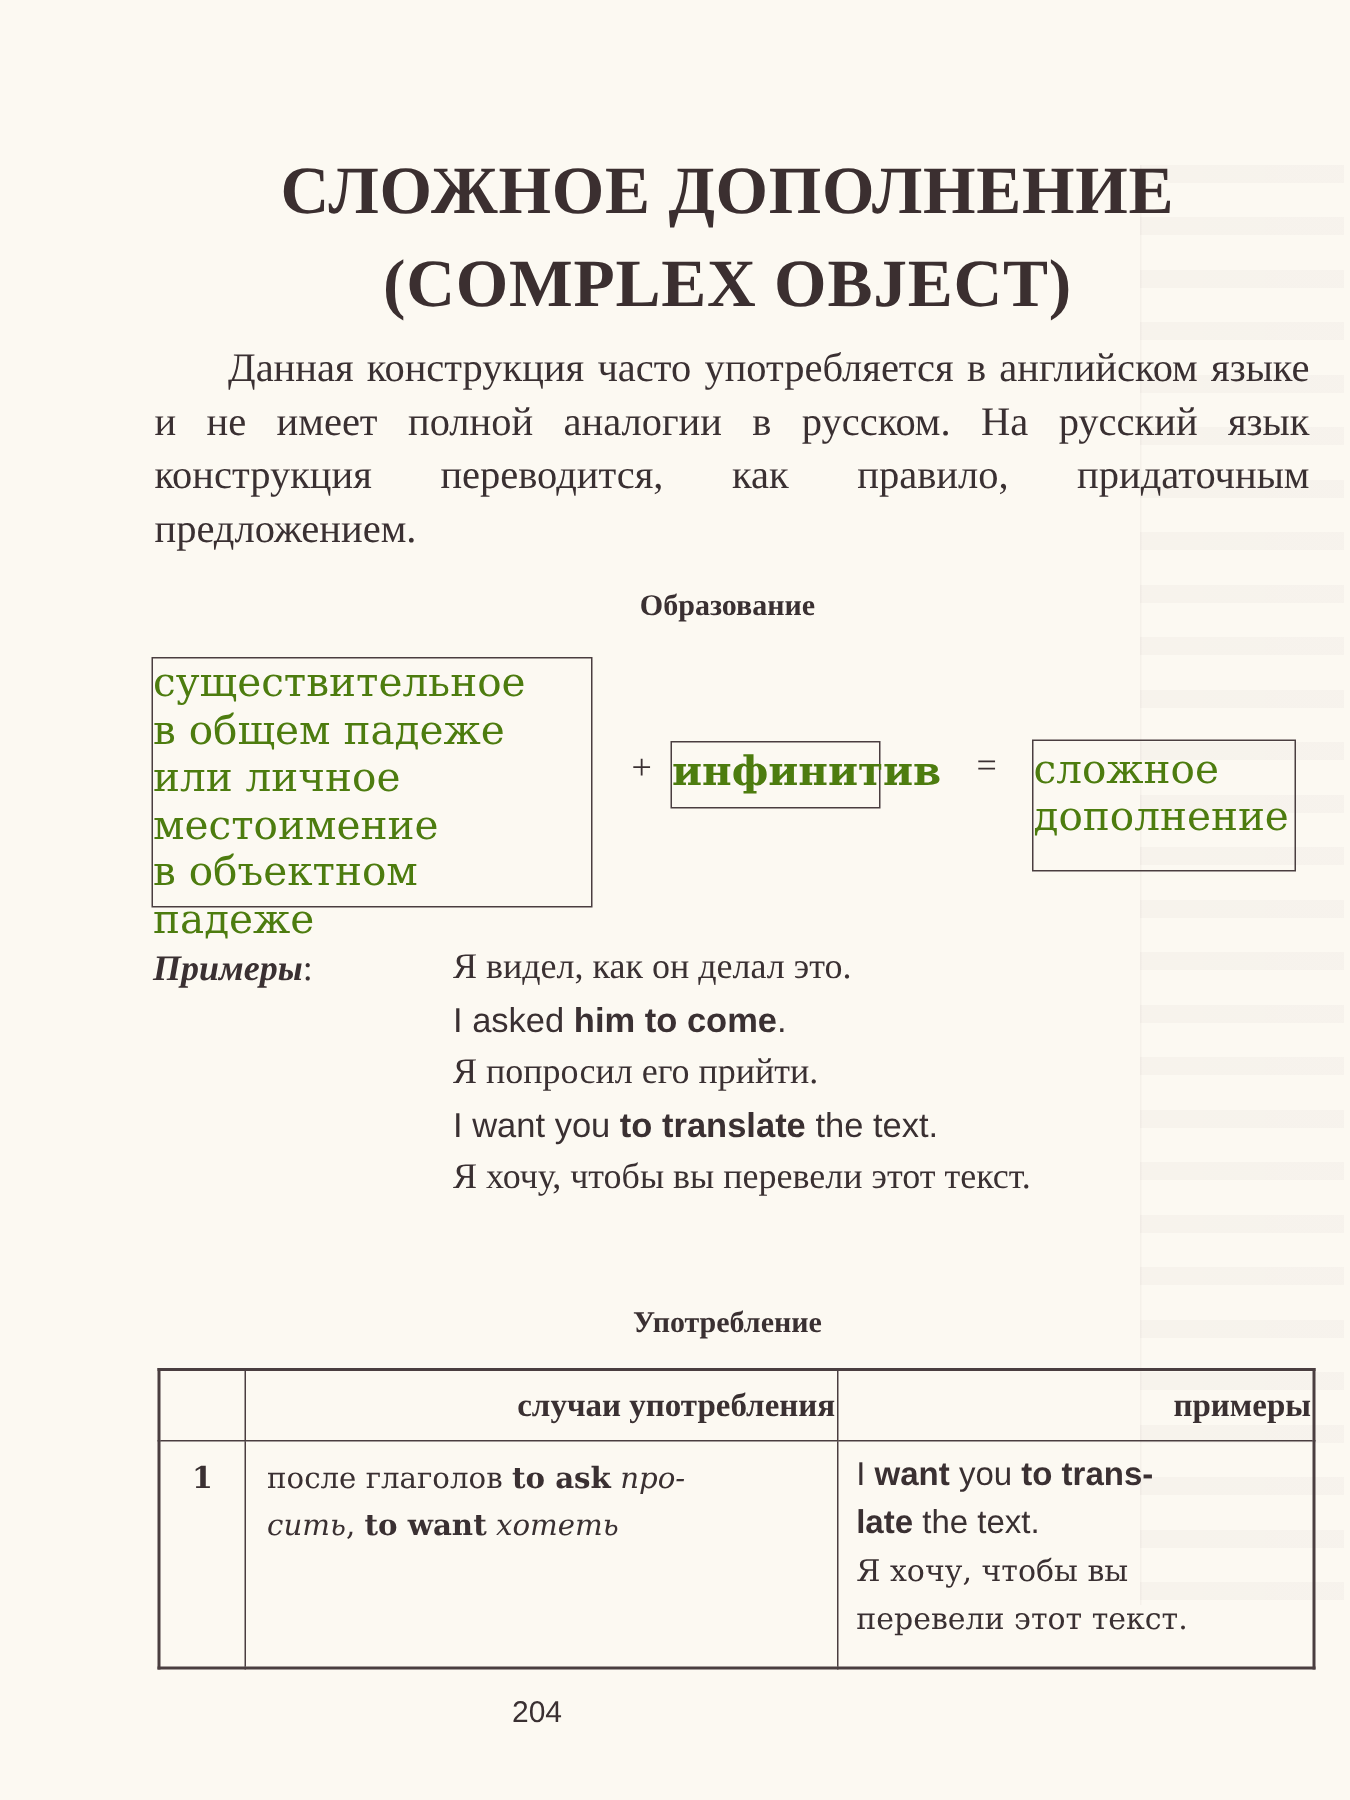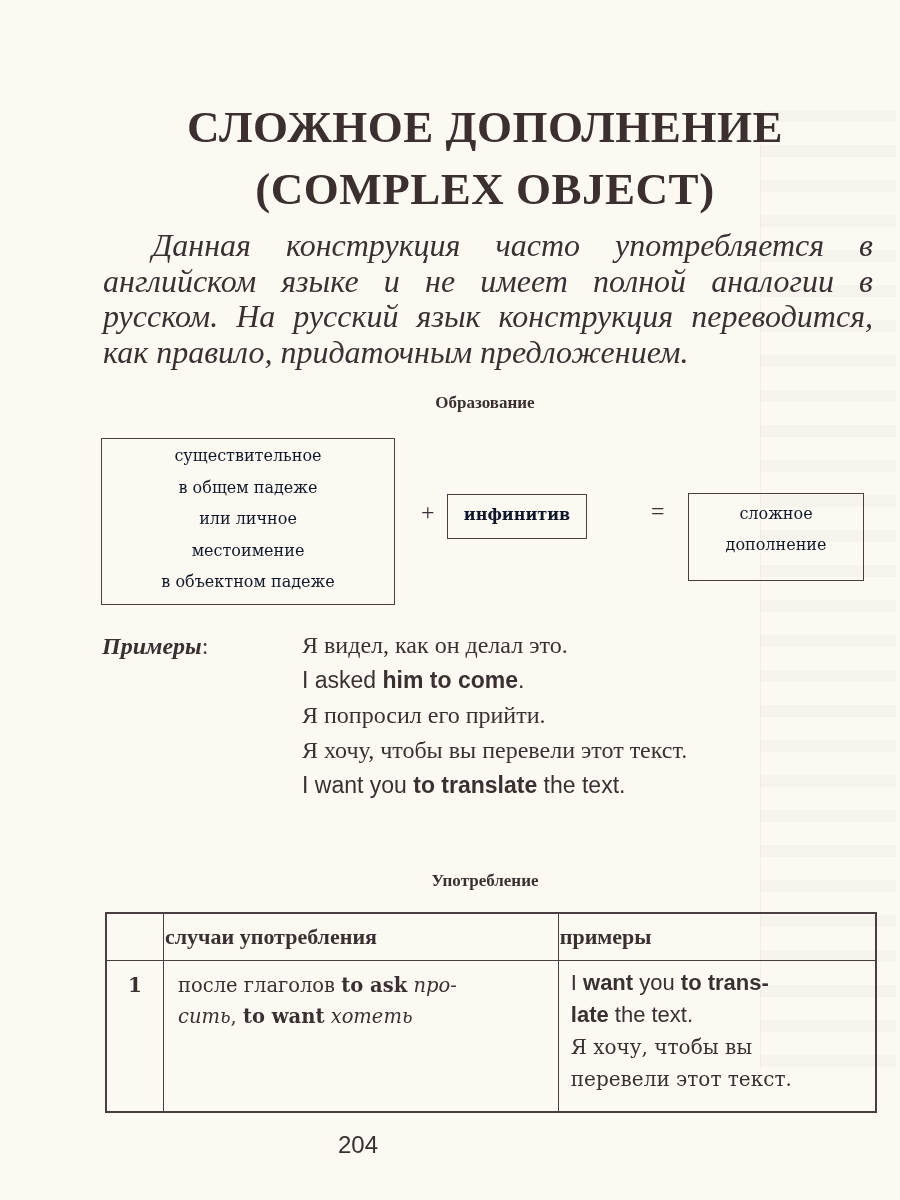--- a/index.html
+++ b/index.html
@@ -18,43 +18,42 @@
       text-align: center;
       font-family: Liberation Serif, serif;
       font-weight: bold; font-size: 45px; line-height: 62px;
       color: #3b2f30; letter-spacing: 0.5px;
     }
 
     
     .intro {
       position: absolute; left: 103px; width: 770px; top: 228px;
       font-family: "Liberation Serif", serif;
-      font-size: 32px; line-height: 35.5px;
+      font-size: 27px; line-height: 35.5px;
       text-align: justify; text-indent: 49px;
       color: #3a3032;
-      font-style: italic;
     }
 
     .section-heading {
       position: absolute; left: 100px; width: 770px;
       text-align: center;
       font-family: "Liberation Serif", serif;
-      font-weight: bold; font-size: 17px;
+      font-weight: bold; font-size: 20px;
       color: #3a3032;
     }
     .h-formation { top: 393px; }
     .h-usage { top: 871px; }
 
     
     .box {
       position: absolute;
       border: 1.6px solid #4a3e40;
       font-family: "DejaVu Serif", serif;
-      font-size: 16px; color: #0f172a;
-      text-align: center; box-sizing: border-box;
+      font-size: 27px; color: #4d7c0f;
+      text-align: left; box-sizing: border-box;
     }
     .box-noun { left: 101px; top: 438px; width: 294px; height: 167px; line-height: 31.5px; padding-top: 1px; }
     .box-inf  { left: 447px; top: 494px; width: 140px; height: 45px; line-height: 40px; font-weight: bold; }
     .box-result { left: 688px; top: 493px; width: 176px; height: 88px; line-height: 31px; padding-top: 4px; }
     .op {
       position: absolute; font-family: "Liberation Serif", serif;
       font-size: 24px; color: #3a3032;
     }
     .op-plus { left: 421px; top: 499px; }
     .op-eq { left: 651px; top: 498px; }
@@ -80,21 +79,21 @@
       border: 2px solid #4a3e40;
     }
     .usage-table th, .usage-table td {
       border: 1.5px solid #4a3e40;
       vertical-align: top;
       color: #3a3032;
     }
     .usage-table th {
       font-family: "Liberation Serif", serif;
       font-weight: bold; font-size: 22px;
-      height: 44px; vertical-align: middle; text-align: left;
+      height: 44px; vertical-align: middle; text-align: right;
     }
     .col-num { width: 55px; }
     .col-case { width: 398px; }
     .col-ex { width: 319px; }
     .usage-table td { height: 137px; }
     .cell-num {
       text-align: center; font-family: "DejaVu Serif", serif;
       font-weight: bold; font-size: 20px; padding-top: 12px;
     }
     .cell-case {
@@ -103,21 +102,21 @@
     }
     .cell-case b { font-weight: bold; }
     .cell-case i { font-style: italic; }
     .cell-ex { padding: 6px 10px 0 12px; line-height: 32px; }
     .cell-ex .en { font-family: "Liberation Sans", sans-serif; font-size: 22px; }
     .cell-ex .ru { font-family: "DejaVu Serif", serif; font-size: 20px; }
 
     .page-number {
       position: absolute; left: 0; width: 716px; top: 1131px;
       text-align: center;
-      font-family: "Liberation Sans", sans-serif; font-size: 24px;
+      font-family: "Liberation Sans", sans-serif; font-size: 20px;
       color: #3a3032;
     }
 
     
     .bleed {
       position: absolute; left: 760px; top: 110px; width: 135px; height: 960px;
       border-left: 1px solid rgba(120,100,100,0.05);
       background: repeating-linear-gradient(180deg, rgba(150,130,130,0.05) 0 12px, transparent 12px 35px);
     }
   </style>
@@ -150,22 +149,22 @@
     <div>сложное</div>
     <div>дополнение</div>
   </div>
 
   <div class="examples-label"><span>Примеры</span><span style="font-weight:normal;font-style:normal">:</span></div>
 
   <div class="examples">
     <div class="ex-line ex-ru">Я видел, как он делал это.</div>
     <div class="ex-line ex-en"><span>I asked </span><b>him to come</b><span>.</span></div>
     <div class="ex-line ex-ru">Я попросил его прийти.</div>
+    <div class="ex-line ex-en"><span>I want you </span><b>to translate</b><span> the text.</span></div>
     <div class="ex-line ex-ru">Я хочу, чтобы вы перевели этот текст.</div>
-    <div class="ex-line ex-en"><span>I want you </span><b>to translate</b><span> the text.</span></div>
   </div>
 
   <div class="section-heading h-usage">Употребление</div>
 
   <table class="usage-table">
     <thead>
       <tr>
         <th class="col-num"></th>
         <th class="col-case">случаи употребления</th>
         <th class="col-ex">примеры</th>

